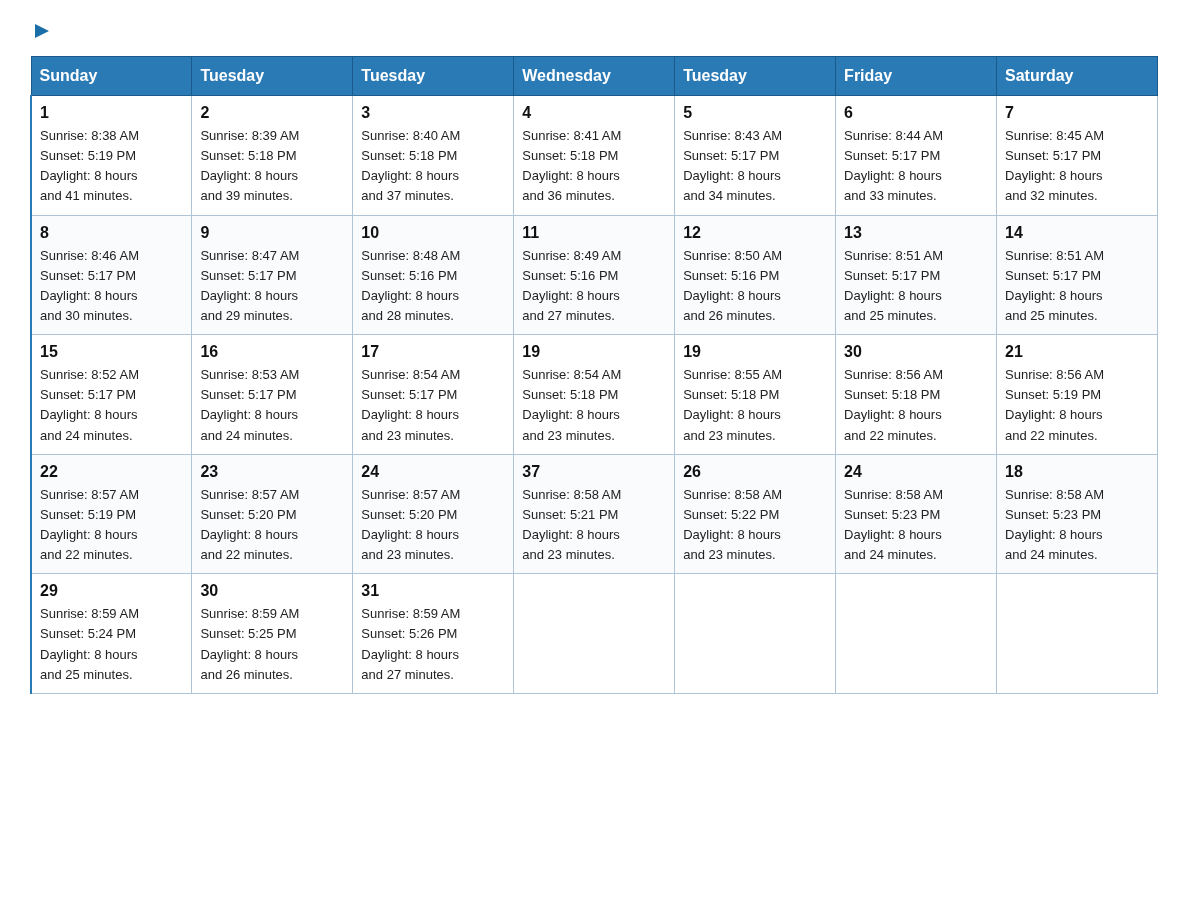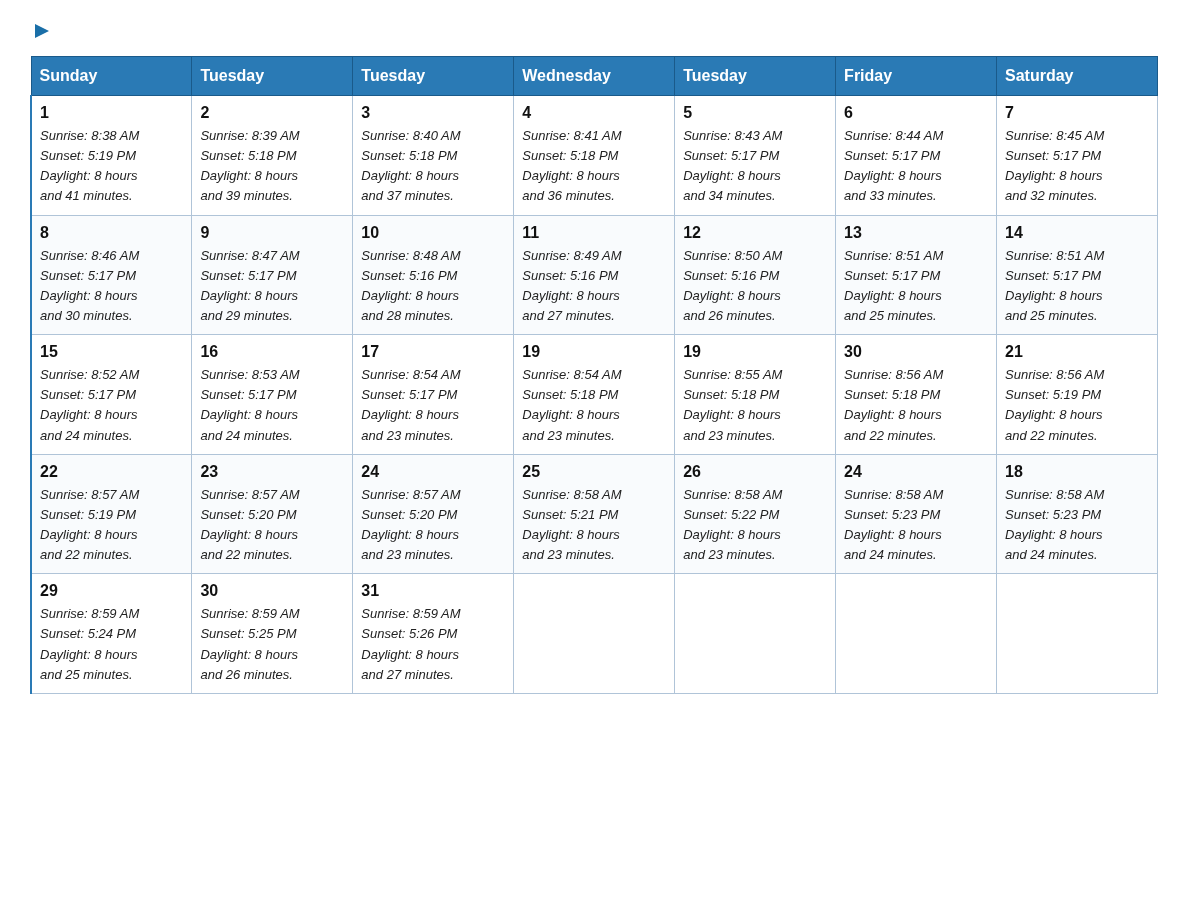--- a/index.html
+++ b/index.html
@@ -63,21 +63,20 @@
       font-size: 16px;
       font-weight: bold;
       color: #111;
       display: block;
       margin-bottom: 4px;
     }
     .day-info {
       font-size: 13px;
       color: #222;
       line-height: 1.55;
-      font-style: italic;
     }
     tbody tr:nth-child(even) td {
       background: #f9fbfd;
     }
     tbody tr td.empty {
       background: #fff;
     }
     .logo-wrapper {
       display: flex;
       align-items: center;
@@ -217,21 +216,21 @@
         </td>
         <td>
           <span class="day-num">23</span>
           <div class="day-info">Sunrise: 8:57 AM<br>Sunset: 5:20 PM<br>Daylight: 8 hours<br>and 22 minutes.</div>
         </td>
         <td>
           <span class="day-num">24</span>
           <div class="day-info">Sunrise: 8:57 AM<br>Sunset: 5:20 PM<br>Daylight: 8 hours<br>and 23 minutes.</div>
         </td>
         <td>
-          <span class="day-num">25</span>
+          <span class="day-num">37</span>
           <div class="day-info">Sunrise: 8:58 AM<br>Sunset: 5:21 PM<br>Daylight: 8 hours<br>and 23 minutes.</div>
         </td>
         <td>
           <span class="day-num">26</span>
           <div class="day-info">Sunrise: 8:58 AM<br>Sunset: 5:22 PM<br>Daylight: 8 hours<br>and 23 minutes.</div>
         </td>
         <td>
           <span class="day-num">24</span>
           <div class="day-info">Sunrise: 8:58 AM<br>Sunset: 5:23 PM<br>Daylight: 8 hours<br>and 24 minutes.</div>
         </td>

